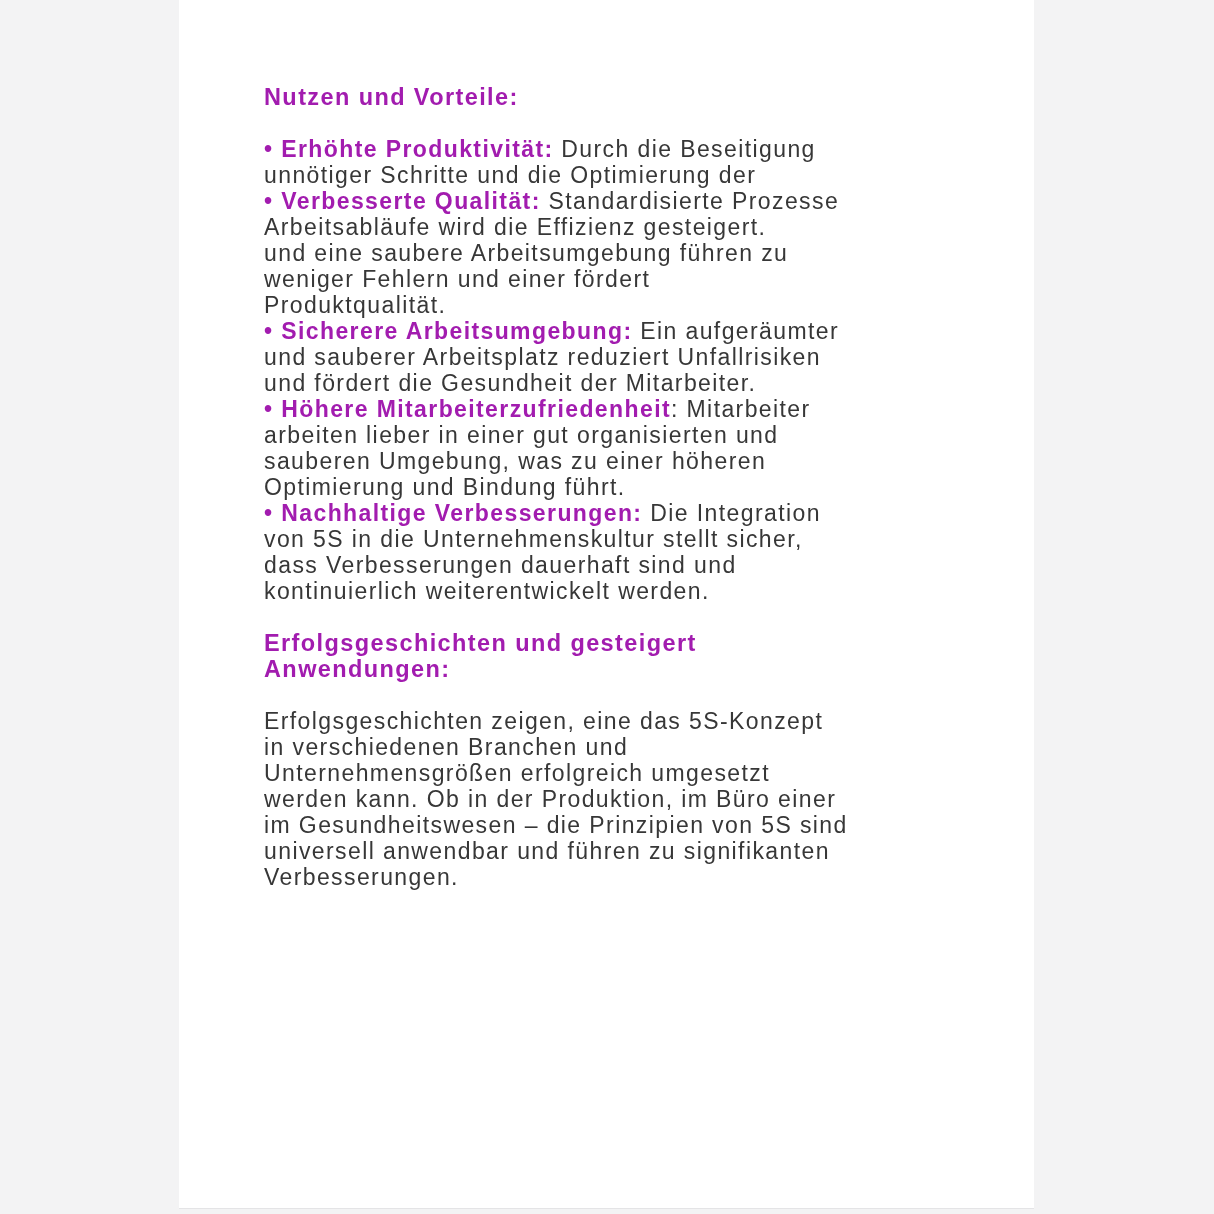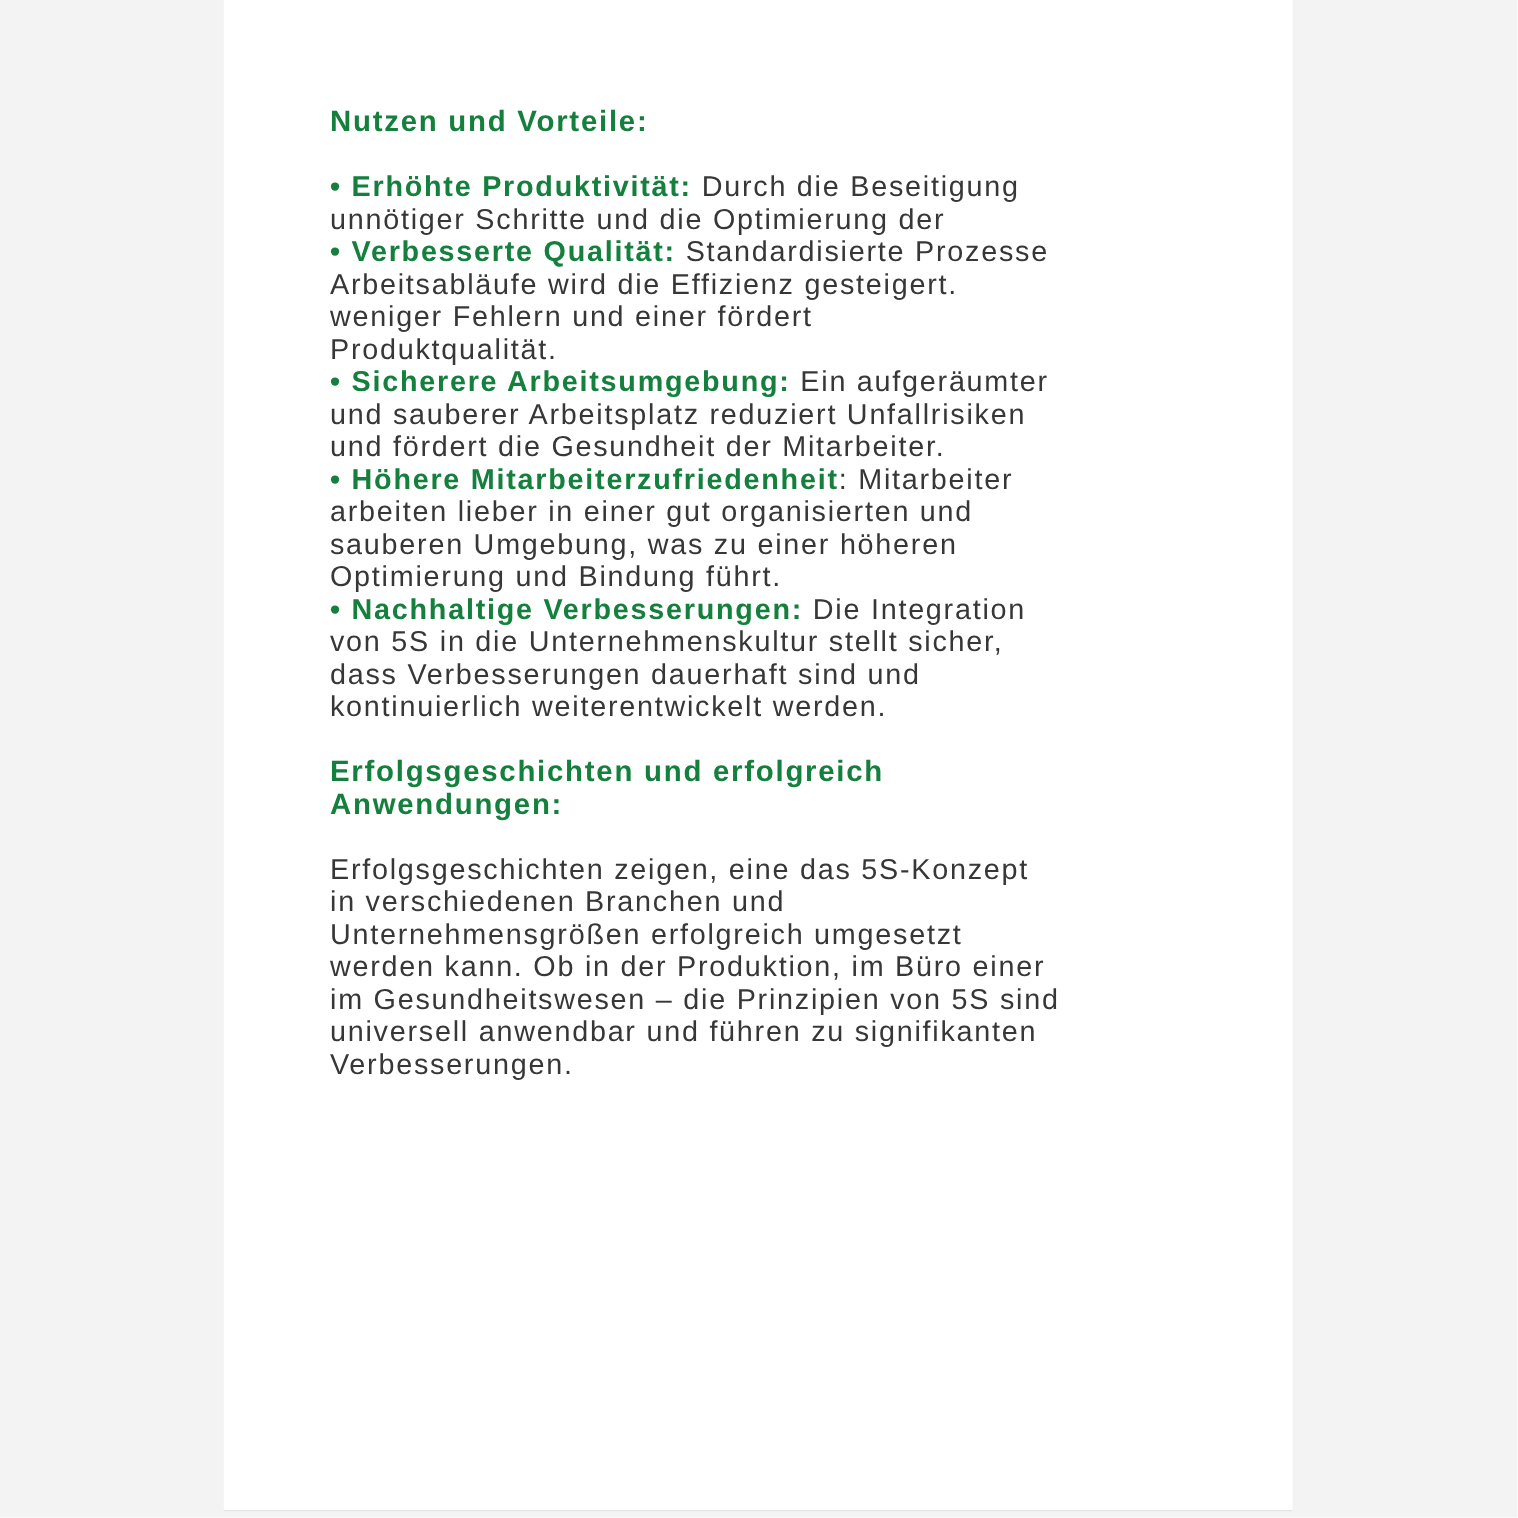--- a/index.html
+++ b/index.html
@@ -30,53 +30,54 @@
     line-height: 26px;
     letter-spacing: 1.4px;
   }
   .block { margin: 0; }
   .block.gap { height: 26px; }
   .block.heading { font-weight: bold; color: #303030; font-size: 23.5px; }
   .line {
     height: 26px;
     white-space: nowrap;
   }
-  .seg-bold { font-weight: bold; color: #15803d; }
+  .seg-bold { font-weight: bold; color: #a21caf; }
 </style>
 </head>
 <body>
 
 <div class="paper">
   <div class="page-content">
       <div class="block heading">
         <div class="line"><span class="seg-bold">Nutzen und Vorteile:</span></div>
       </div>
       <div class="block gap"></div>
       <div class="block body">
         <div class="line"><span class="seg-bold">• Erhöhte Produktivität:</span><span> Durch die Beseitigung</span></div>
         <div class="line"><span>unnötiger Schritte und die Optimierung der</span></div>
         <div class="line"><span class="seg-bold">• Verbesserte Qualität:</span><span> Standardisierte Prozesse</span></div>
         <div class="line"><span>Arbeitsabläufe wird die Effizienz gesteigert.</span></div>
+        <div class="line"><span>und eine saubere Arbeitsumgebung führen zu</span></div>
         <div class="line"><span>weniger Fehlern und einer fördert</span></div>
         <div class="line"><span>Produktqualität.</span></div>
         <div class="line"><span class="seg-bold">• Sicherere Arbeitsumgebung:</span><span> Ein aufgeräumter</span></div>
         <div class="line"><span>und sauberer Arbeitsplatz reduziert Unfallrisiken</span></div>
         <div class="line"><span>und fördert die Gesundheit der Mitarbeiter.</span></div>
         <div class="line"><span class="seg-bold">• Höhere Mitarbeiterzufriedenheit</span><span>: Mitarbeiter</span></div>
         <div class="line"><span>arbeiten lieber in einer gut organisierten und</span></div>
         <div class="line"><span>sauberen Umgebung, was zu einer höheren</span></div>
         <div class="line"><span>Optimierung und Bindung führt.</span></div>
         <div class="line"><span class="seg-bold">• Nachhaltige Verbesserungen:</span><span> Die Integration</span></div>
         <div class="line"><span>von 5S in die Unternehmenskultur stellt sicher,</span></div>
         <div class="line"><span>dass Verbesserungen dauerhaft sind und</span></div>
         <div class="line"><span>kontinuierlich weiterentwickelt werden.</span></div>
       </div>
       <div class="block gap"></div>
       <div class="block heading">
-        <div class="line"><span class="seg-bold">Erfolgsgeschichten und erfolgreich</span></div>
+        <div class="line"><span class="seg-bold">Erfolgsgeschichten und gesteigert</span></div>
         <div class="line"><span class="seg-bold">Anwendungen:</span></div>
       </div>
       <div class="block gap"></div>
       <div class="block body">
         <div class="line"><span>Erfolgsgeschichten zeigen, eine das 5S-Konzept</span></div>
         <div class="line"><span>in verschiedenen Branchen und</span></div>
         <div class="line"><span>Unternehmensgrößen erfolgreich umgesetzt</span></div>
         <div class="line"><span>werden kann. Ob in der Produktion, im Büro einer</span></div>
         <div class="line"><span>im Gesundheitswesen – die Prinzipien von 5S sind</span></div>
         <div class="line"><span>universell anwendbar und führen zu signifikanten</span></div>

